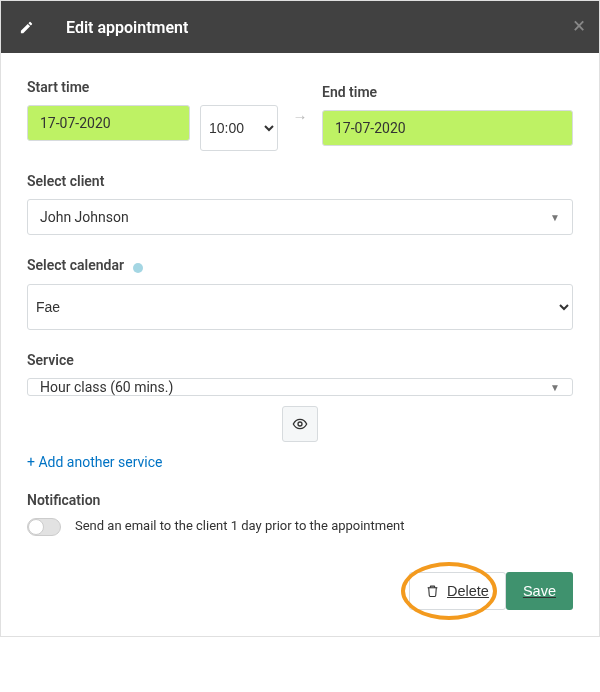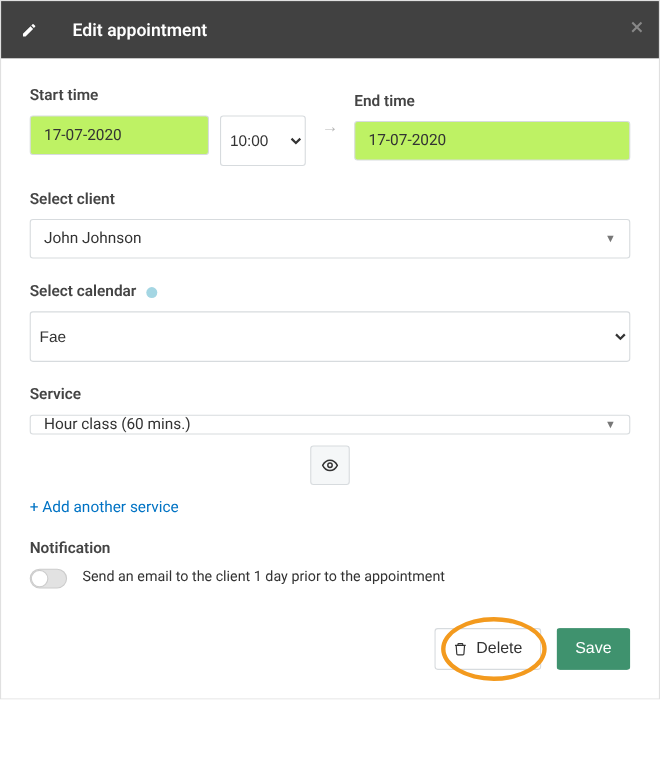--- a/index.html
+++ b/index.html
@@ -186,23 +186,23 @@
     left: 0px;
   }
   .toggle-label {
     font-size: 13px;
     color: #333;
   }
   .footer {
     display: flex;
     justify-content: flex-end;
     align-items: center;
-    gap: 14px;
     margin-top: 36px;
     position: relative;
+    text-decoration: underline;
   }
   .btn {
     height: 38px;
     border-radius: 3px;
     padding: 0 16px;
     font-size: 14.5px;
     display: inline-flex;
     align-items: center;
     gap: 8px;
     cursor: pointer;

